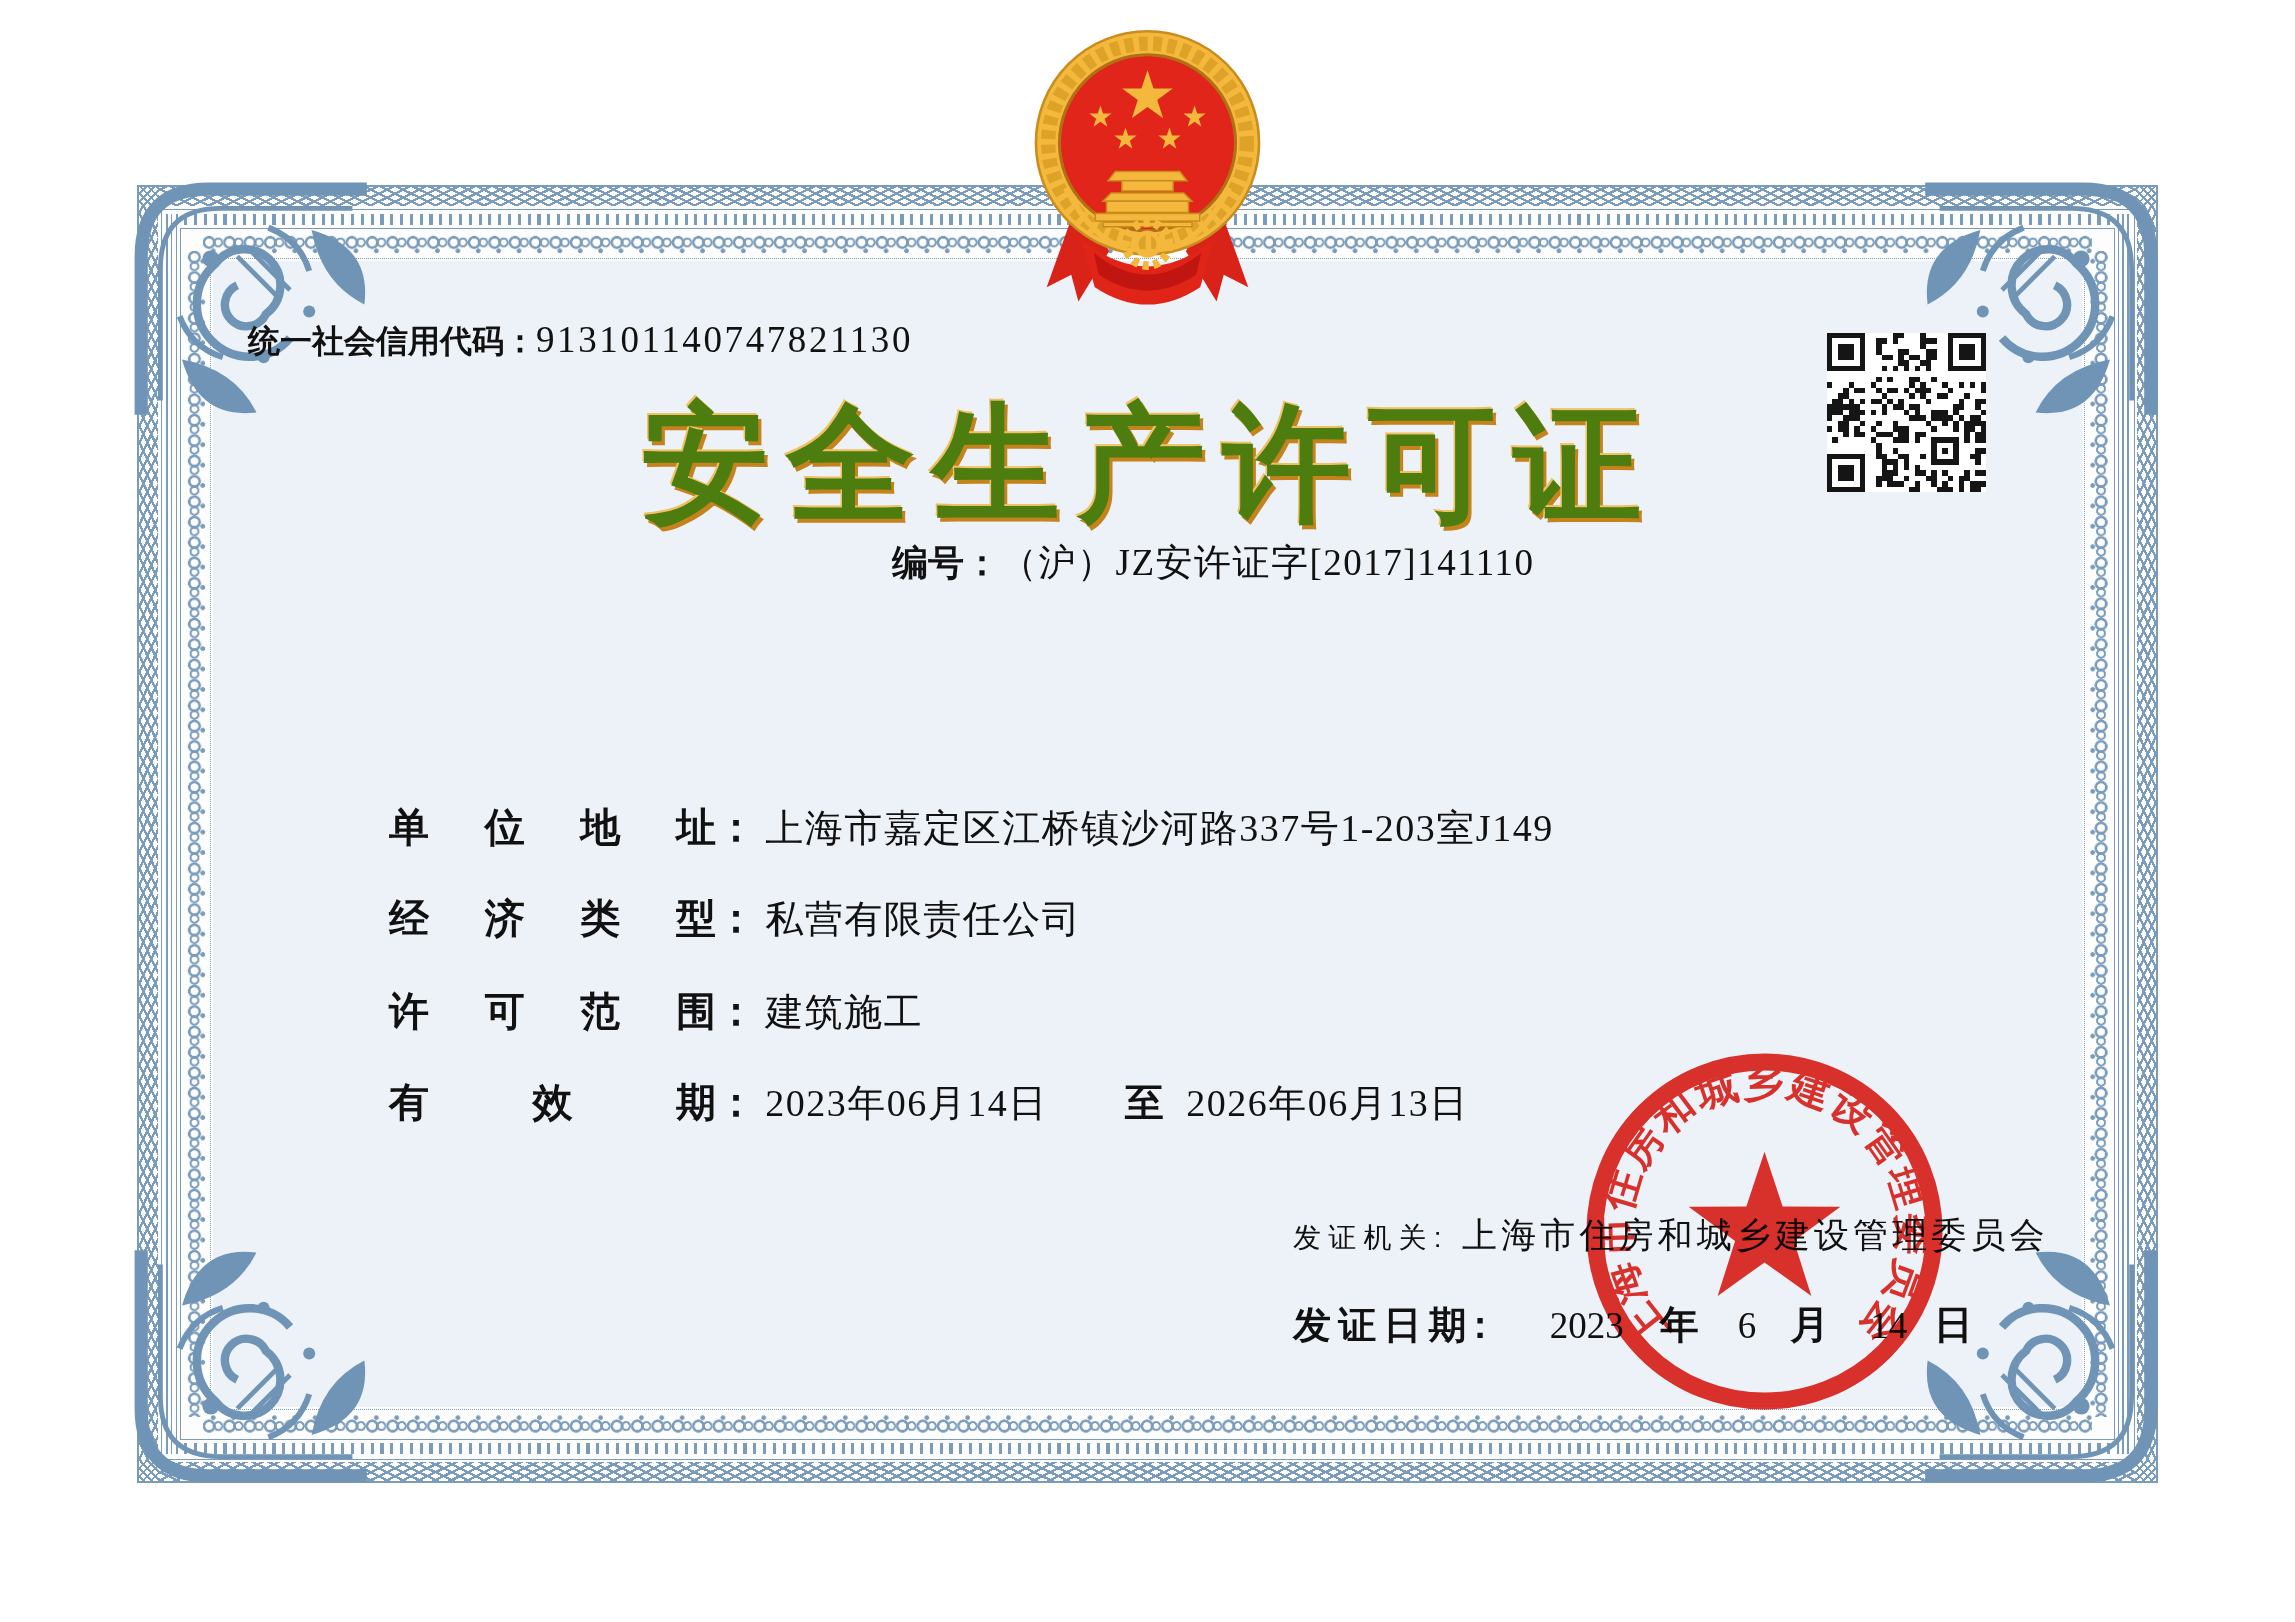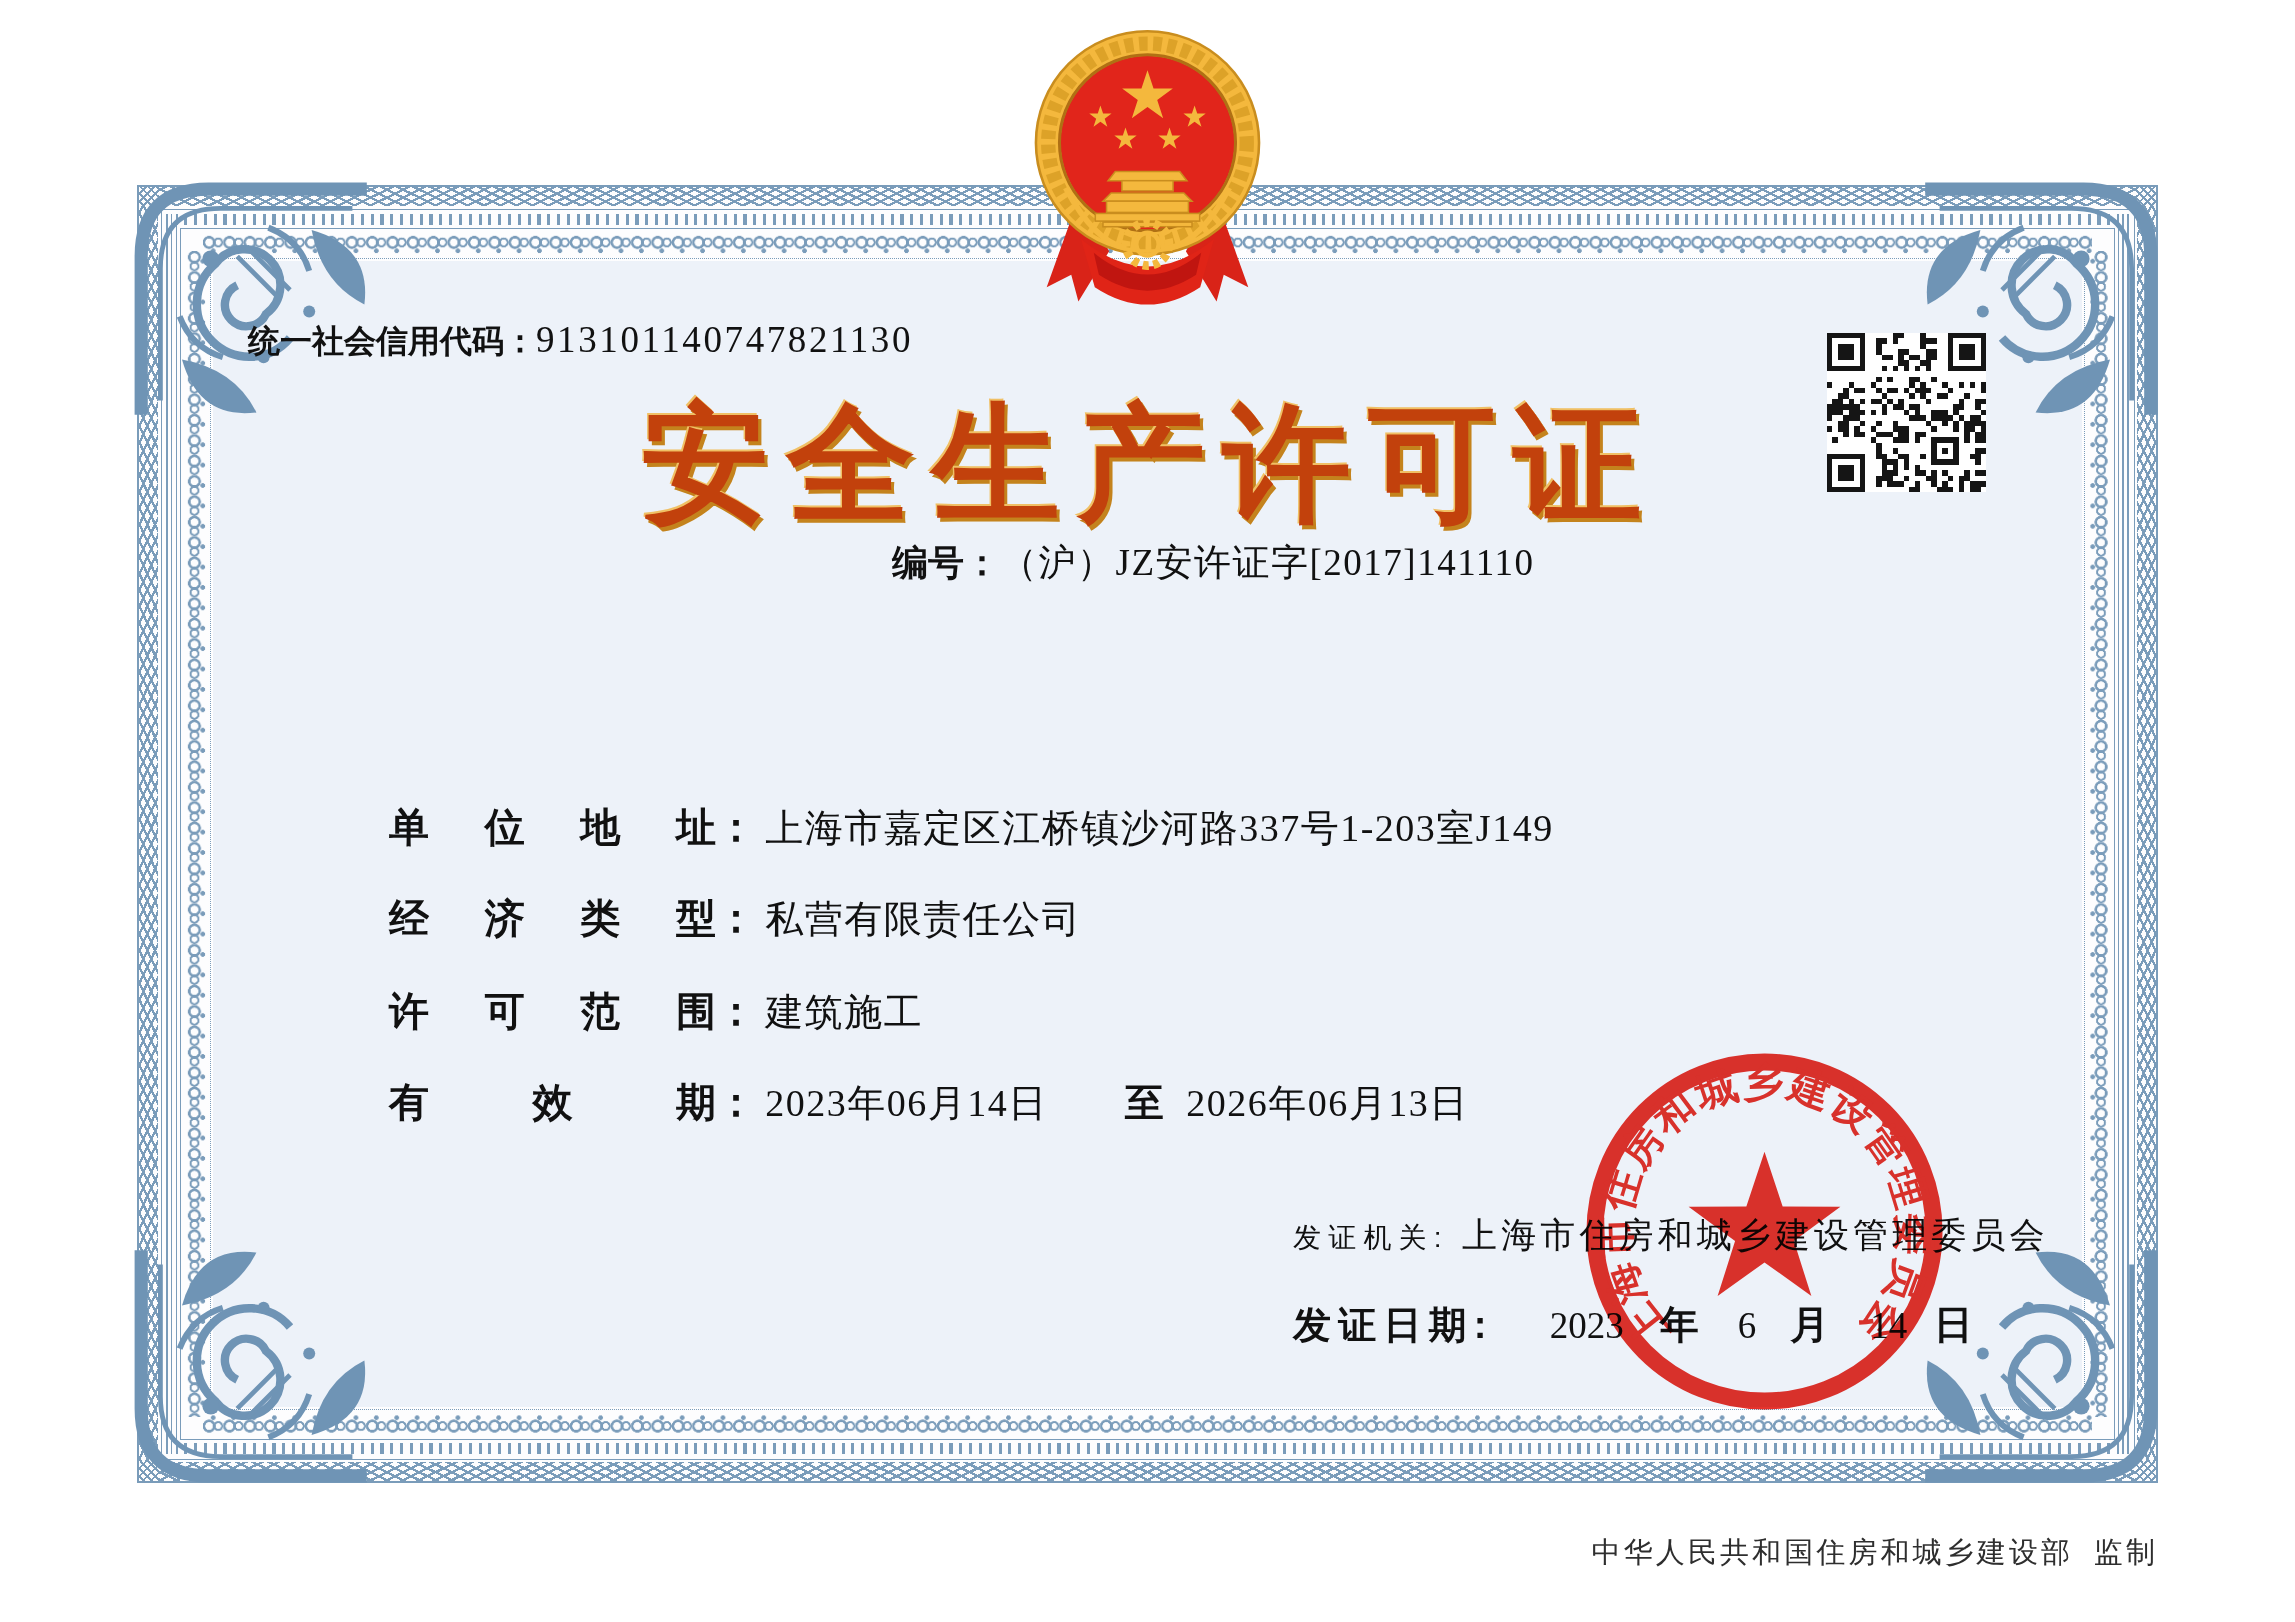--- a/index.html
+++ b/index.html
@@ -45,21 +45,21 @@
   
   .emblem{position:absolute;left:1017px;top:20.4px;width:261px;height:296px;z-index:4;}
 
   
   .content{position:absolute;inset:0;z-index:3;}
   .credit-line{position:absolute;left:248px;top:318px;white-space:nowrap;}
   .credit-line .lbl{font-weight:700;font-size:32px;}
   .credit-line .val{font-family:"Liberation Serif","DejaVu Serif",serif;font-size:37px;letter-spacing:2.6px;}
 
   .title{position:absolute;left:608px;top:379px;width:1084px;text-align:center;
-         font-size:128px;font-weight:700;letter-spacing:17.4px;color:#c2410c;white-space:nowrap;
+         font-size:128px;font-weight:700;letter-spacing:17.4px;color:#4d7c0f;white-space:nowrap;
          text-shadow:-1.5px -2px 0 #f0c065, 3.1px 3.6px 0 #c4831d;}
 
   .qr{position:absolute;left:1827px;top:333px;width:159px;height:159px;z-index:3;}
 
   .number-line{position:absolute;left:892px;top:538px;white-space:nowrap;}
   .number-line .lbl{font-weight:700;font-size:36px;}
   .number-line .val{font-family:"Liberation Serif","DejaVu Serif",serif;font-size:37px;letter-spacing:1.5px;}
 
   .frow{position:absolute;left:389px;white-space:nowrap;}
   .frow .flabel{display:inline-block;width:327px;font-weight:700;font-size:40px;
@@ -271,21 +271,20 @@
     </div>
 
     <div class="issuer-line">
       <span class="lbl">发证机关:</span><span class="val">上海市住房和城乡建设管理委员会</span>
     </div>
 
     <div class="date-line">
       <span class="lbl">发证日期:</span><span class="num dl-y">2023</span><span class="unit u-y">年</span><span class="num dl-m">6</span><span class="unit u-m">月</span><span class="num dl-d">14</span><span class="unit u-d">日</span>
     </div>
 
-    <div class="footer">中华人民共和国住房和城乡建设部  监制</div>
   </div>
 
   <div class="stamp">
     <svg viewBox="0 0 760 760">
       <circle cx="380" cy="380" r="340" fill="none" stroke="#e8231c" stroke-width="34"></circle>
       <polygon fill="#e8231c" points="380,220 416.4,329.8 532.2,330.6 439,399.2 474,509.4 380,442 286,509.4 321,399.2 227.8,330.6 343.6,329.8"></polygon>
       <path id="stamparc" d="M172,555 A272,272 0 1 1 588,555" fill="none"></path>
       <text font-size="82" fill="#e8231c" font-weight="700" letter-spacing="5" font-family="&quot;Liberation Serif&quot;,&quot;DejaVu Serif&quot;,serif">
         <textPath href="#stamparc" startOffset="50%" text-anchor="middle">上海市住房和城乡建设管理委员会</textPath>
       </text>

